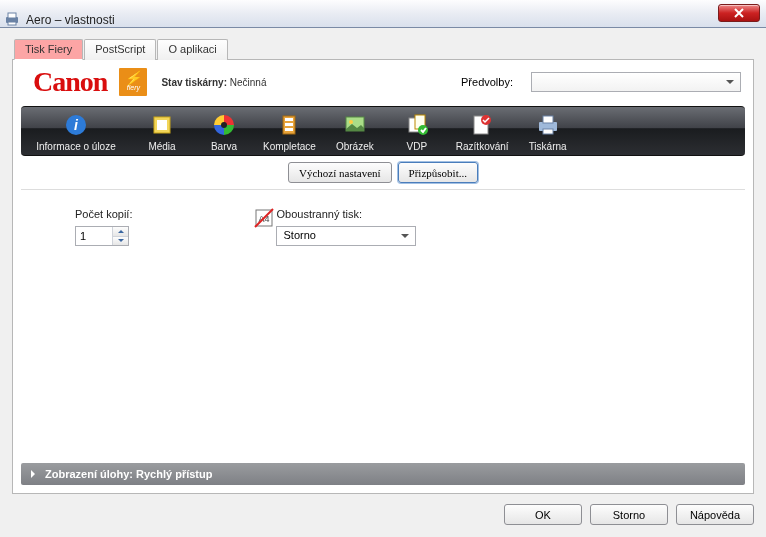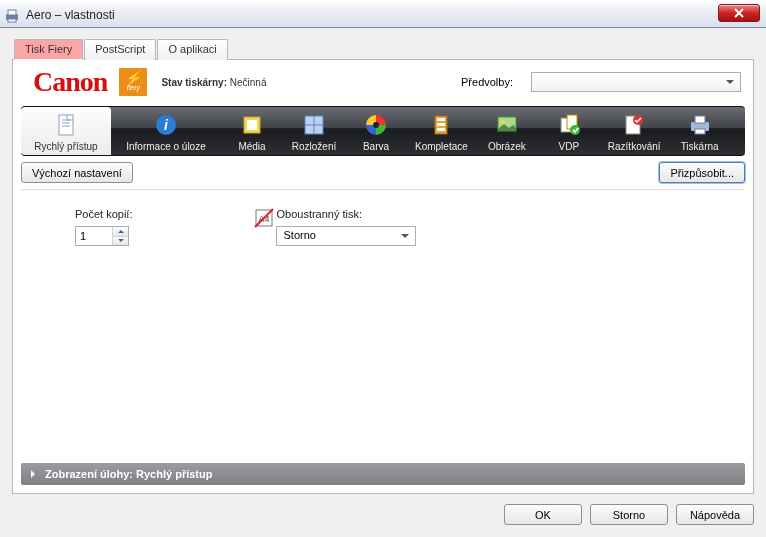--- a/index.html
+++ b/index.html
@@ -12,22 +12,22 @@
     width: 766px;
     height: 537px;
     overflow: hidden;
   }
   
   .titlebar {
     height: 28px;
     background: linear-gradient(#fdfdfe, #e9ecf3 50%, #d9e0ec);
     border-bottom: 1px solid #7a8aa5;
     display: flex;
-    align-items: flex-start;
-    padding: 8px 4px;
+    align-items: flex-end;
+    padding: 0 4px;
     position: relative;
   }
   .titlebar .app-icon {
     width: 16px; height: 16px; margin-right: 6px;
     display: flex; align-items: center; justify-content: center;
   }
   .titlebar .app-icon svg { width: 16px; height: 16px; }
   .titlebar .title { color: #222; font-size: 12px; }
   .titlebar .close {
     position: absolute; right: 6px; top: 4px;
@@ -158,23 +158,24 @@
     background: linear-gradient(#fdfdfd,#ececec);
     color: #333;
     border-radius: 4px 4px 0 0;
   }
   .iconbtn.wide { min-width: 110px; }
   .iconbtn.w2 { min-width: 90px; }
 
   
   .subrow {
     display: flex;
-    justify-content: space-between;
+    justify-content: center;
     gap: 6px;
     padding: 6px 8px 6px 8px;
+    font-family: Liberation Serif, serif;
   }
   .btn {
     height: 21px;
     padding: 0 10px;
     font-size: 11px;
     border: 1px solid #8e8f94;
     border-radius: 3px;
     background: linear-gradient(#fdfdfd,#e6e6e6);
     cursor: pointer;
     display: inline-flex; align-items: center;
@@ -306,57 +307,37 @@
         <span>Nečinná</span>
       </span>
       <span class="spacer"></span>
       <span class="presets-label">Předvolby:</span>
       <div class="presets-select">
         <span></span>
       </div>
     </div>
 
     <div class="icontoolbar">
-      <div class="iconbtn active w2">
-        <span class="ic">
-          <svg viewBox="0 0 26 26">
-              <rect x="6" y="3" width="14" height="20" fill="#fff" stroke="#8aa2c2"></rect>
-              <path d="M9 8h8M9 11h8M9 14h8" stroke="#8aa2c2"></path>
-              <path d="M14 3v5h6" fill="none" stroke="#8aa2c2"></path>
-            </svg>
-        </span>
-        <span>Rychlý přístup</span>
-      </div>
       <div class="iconbtn wide">
         <span class="ic">
           <svg viewBox="0 0 26 26">
               <circle cx="13" cy="13" r="10" fill="#2d7bd8"></circle>
               <text x="13" y="18" text-anchor="middle" font-size="14" font-weight="bold" font-style="italic" fill="#fff">i</text>
             </svg>
         </span>
         <span>Informace o úloze</span>
       </div>
       <div class="iconbtn">
         <span class="ic">
           <svg viewBox="0 0 26 26">
               <rect x="5" y="5" width="16" height="16" fill="#f2d65a" stroke="#c9a519"></rect>
               <rect x="8" y="8" width="10" height="10" fill="#fff"></rect>
             </svg>
         </span>
         <span>Média</span>
-      </div>
-      <div class="iconbtn">
-        <span class="ic">
-          <svg viewBox="0 0 26 26">
-              <rect x="4" y="4" width="18" height="18" fill="#bcd2ef" stroke="#5e84b9"></rect>
-              <line x1="13" y1="4" x2="13" y2="22" stroke="#5e84b9"></line>
-              <line x1="4" y1="13" x2="22" y2="13" stroke="#5e84b9"></line>
-            </svg>
-        </span>
-        <span>Rozložení</span>
       </div>
       <div class="iconbtn">
         <span class="ic">
           <svg viewBox="0 0 26 26">
               <circle cx="13" cy="13" r="10" fill="none"></circle>
               <path d="M13 3 A10 10 0 0 1 23 13 L13 13 Z" fill="#e33"></path>
               <path d="M23 13 A10 10 0 0 1 13 23 L13 13 Z" fill="#3b3"></path>
               <path d="M13 23 A10 10 0 0 1 3 13 L13 13 Z" fill="#36d"></path>
               <path d="M3 13 A10 10 0 0 1 13 3 L13 13 Z" fill="#fc3"></path>
               <circle cx="13" cy="13" r="3" fill="#222"></circle>

